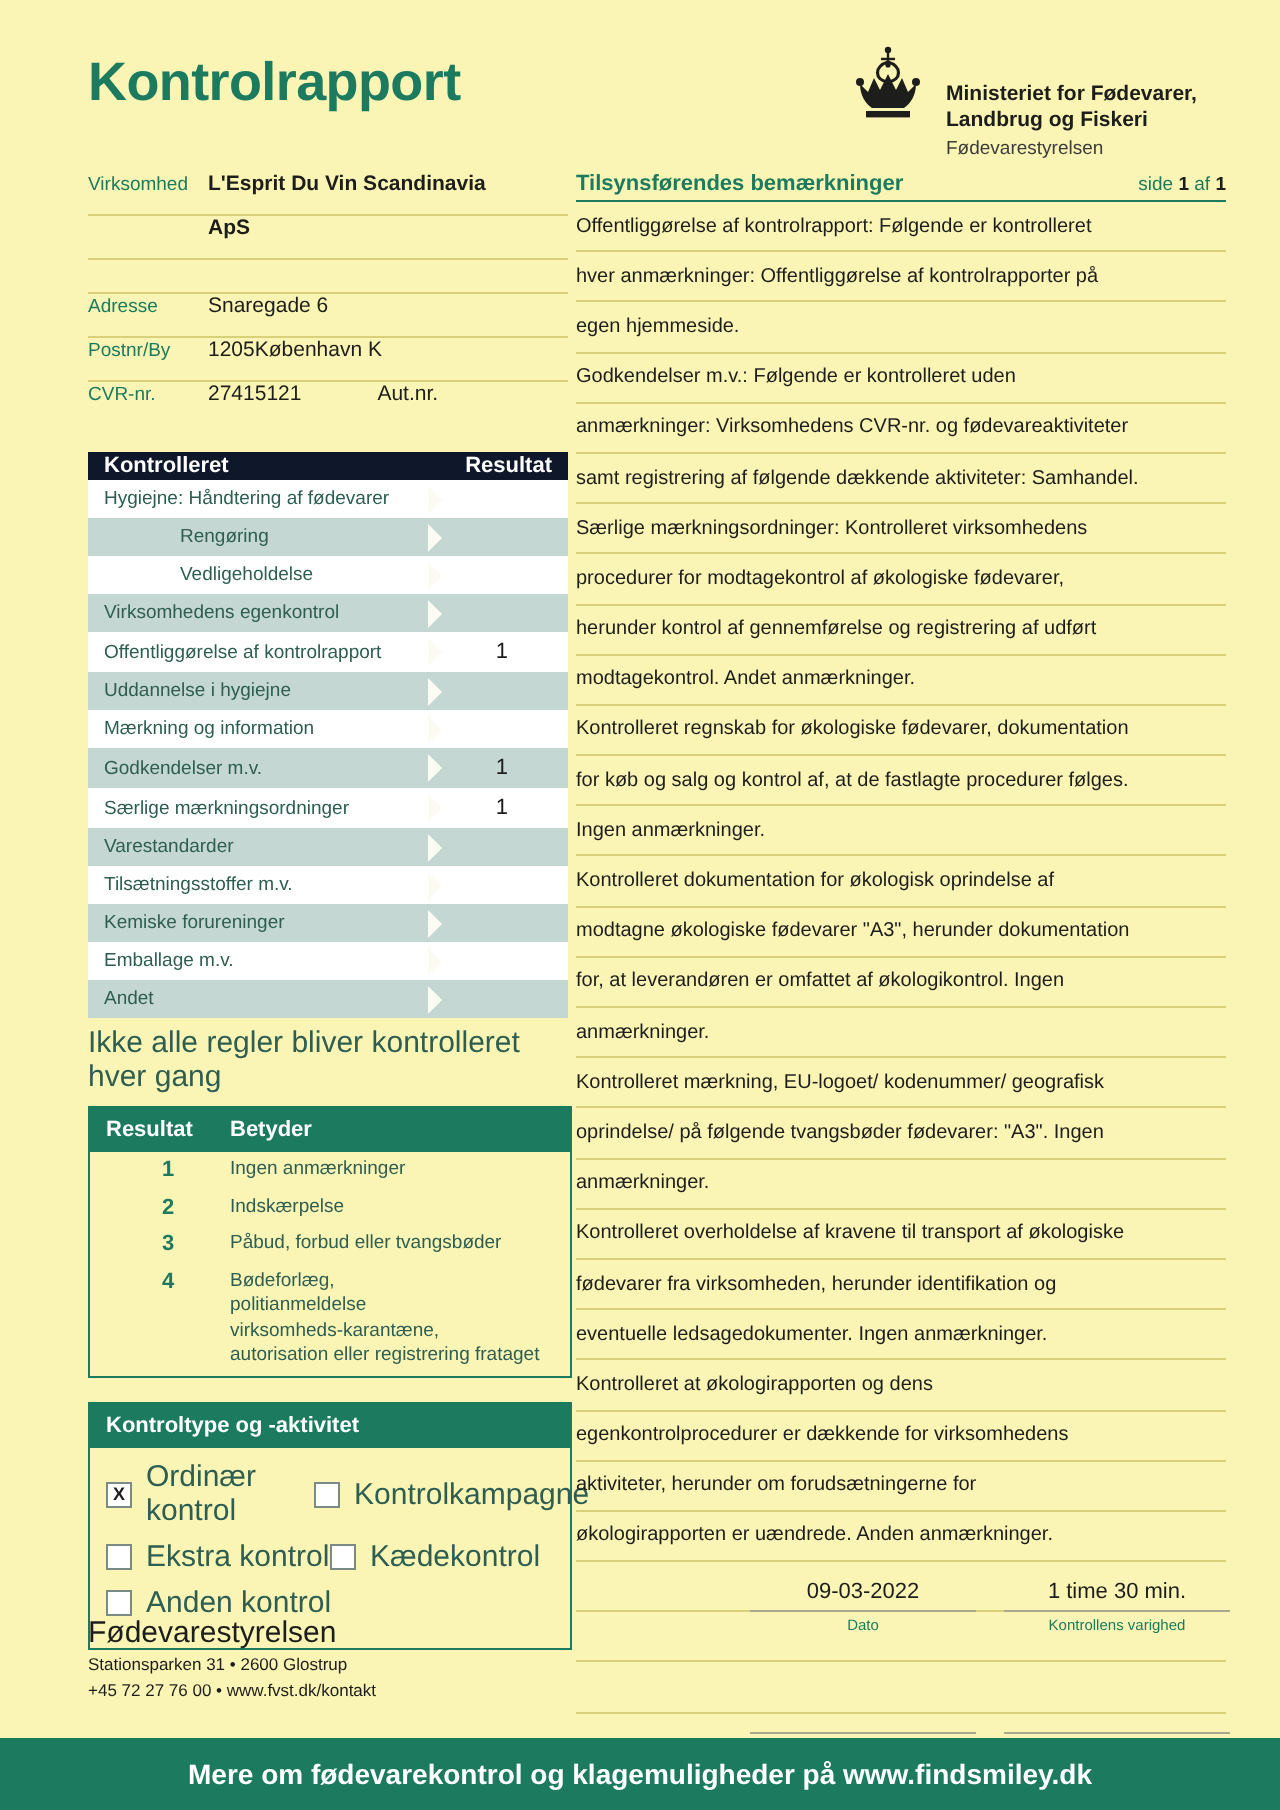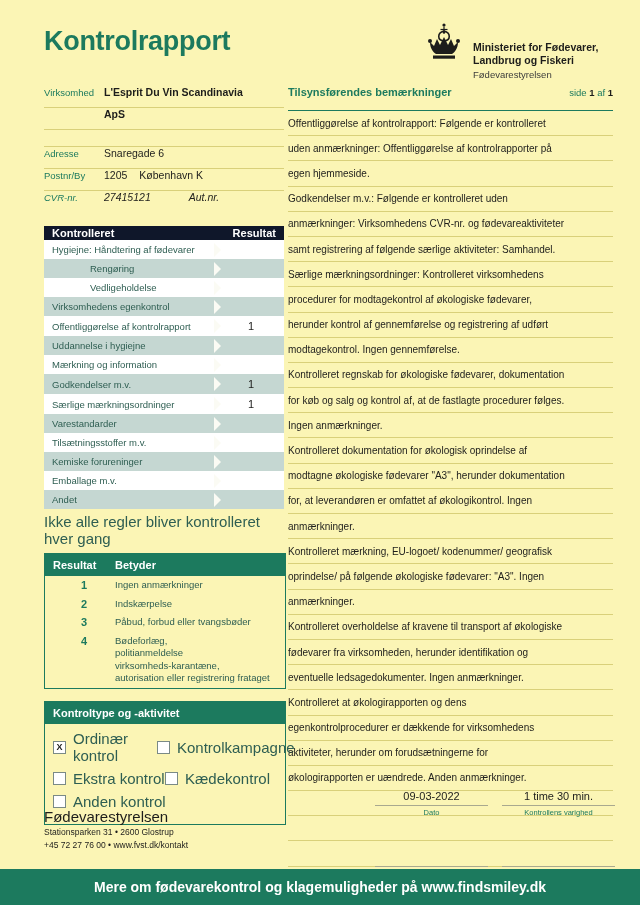--- a/index.html
+++ b/index.html
@@ -42,21 +42,21 @@
   }
   .field .lbl{
     width:60px;flex:none;font-size:9.5px;color:#1c7a5e;
   }
   .field .val{font-size:10.5px;font-weight:bold;color:#1d1d1b;}
   .field .val.norm{font-weight:normal;}
   .field .val2{
     font-size:10.5px;color:#1d1d1b;margin-left:38px;
   }
   .field.blank{height:16px;border-bottom:1px solid #d9d07a;}
-  .field.nb{border-bottom:none;font-style:italic;}
+  .field.nb{border-bottom:none;}
   
   .tbl{margin-top:14px;width:240px;border-collapse:collapse;}
   .tbl th{
     background:#0f172a;color:#ffffff;font-size:11px;font-weight:bold;
     text-align:left;padding:1px 8px;
   }
   .tbl th.r{text-align:right;}
   .tbl td{
     font-size:9.5px;color:#2e5e52;padding:4px 8px;height:10px;
     position:relative;
@@ -104,21 +104,21 @@
   .kitem{display:flex;align-items:center;gap:7px;width:120px;}
   .cb{
     width:11px;height:11px;border:1px solid #7a8a86;background:#fff;flex:none;
     font-size:9px;line-height:11px;text-align:center;font-weight:bold;color:#1d1d1b;
   }
   .kitem .ktxt{font-size:15px;color:#2e5e52;}
   
   .right{position:absolute;left:288px;top:86px;width:325px;}
   .rhead{
     display:flex;justify-content:space-between;align-items:baseline;
-    border-bottom:1px solid #1c7a5e;padding-bottom:12px;
+    border-bottom:1px solid #1c7a5e;padding-bottom:2px;
   }
   .rhead .h1{font-size:11px;font-weight:bold;color:#1c7a5e;}
   .rhead .h2{font-size:9.5px;color:#1c7a5e;}
   .rhead .h2 b{color:#1d1d1b;}
   .lines{margin-top:0;}
   .line{
     height:24.2px;border-bottom:1px solid #d9d07a;
     font-size:10px;color:#1d1d1b;
     display:flex;align-items:center;
     white-space:nowrap;
@@ -183,21 +183,21 @@
     </div>
     <div class="field blank"></div>
 
     <div class="field">
       <span class="lbl">Adresse</span>
       <span class="val norm">Snaregade 6</span>
     </div>
     <div class="field">
       <span class="lbl">Postnr/By</span>
       <span class="val norm">1205</span>
-      <span class="val2" style="margin-left:12px;">København K</span>
+      <span class="val2" style="margin-left:0;">København K</span>
     </div>
     <div class="field nb">
       <span class="lbl">CVR-nr.</span>
       <span class="val norm">27415121</span>
       <span class="val2">Aut.nr.</span>
     </div>
 
     <table class="tbl">
       <thead>
         <tr>
@@ -346,38 +346,38 @@
     </div>
   </div>
 
   <div class="right">
     <div class="rhead">
       <span class="h1">Tilsynsførendes bemærkninger</span>
       <span class="h2"><span>side </span><b>1</b><span> af </span><b>1</b></span>
     </div>
     <div class="lines" id="remark-lines">
         <div class="line">Offentliggørelse af kontrolrapport: Følgende er kontrolleret</div>
-        <div class="line">uden anmærkninger: Offentliggørelse af kontrolrapporter på</div>
+        <div class="line">hver anmærkninger: Offentliggørelse af kontrolrapporter på</div>
         <div class="line">egen hjemmeside.</div>
         <div class="line">Godkendelser m.v.: Følgende er kontrolleret uden</div>
         <div class="line">anmærkninger: Virksomhedens CVR-nr. og fødevareaktiviteter</div>
-        <div class="line">samt registrering af følgende særlige aktiviteter: Samhandel.</div>
+        <div class="line">samt registrering af følgende dækkende aktiviteter: Samhandel.</div>
         <div class="line">Særlige mærkningsordninger: Kontrolleret virksomhedens</div>
         <div class="line">procedurer for modtagekontrol af økologiske fødevarer,</div>
         <div class="line">herunder kontrol af gennemførelse og registrering af udført</div>
-        <div class="line">modtagekontrol. Ingen gennemførelse.</div>
+        <div class="line">modtagekontrol. Andet anmærkninger.</div>
         <div class="line">Kontrolleret regnskab for økologiske fødevarer, dokumentation</div>
         <div class="line">for køb og salg og kontrol af, at de fastlagte procedurer følges.</div>
         <div class="line">Ingen anmærkninger.</div>
         <div class="line">Kontrolleret dokumentation for økologisk oprindelse af</div>
         <div class="line">modtagne økologiske fødevarer "A3", herunder dokumentation</div>
         <div class="line">for, at leverandøren er omfattet af økologikontrol. Ingen</div>
         <div class="line">anmærkninger.</div>
         <div class="line">Kontrolleret mærkning, EU-logoet/ kodenummer/ geografisk</div>
-        <div class="line">oprindelse/ på følgende økologiske fødevarer: "A3". Ingen</div>
+        <div class="line">oprindelse/ på følgende tvangsbøder fødevarer: "A3". Ingen</div>
         <div class="line">anmærkninger.</div>
         <div class="line">Kontrolleret overholdelse af kravene til transport af økologiske</div>
         <div class="line">fødevarer fra virksomheden, herunder identifikation og</div>
         <div class="line">eventuelle ledsagedokumenter. Ingen anmærkninger.</div>
         <div class="line">Kontrolleret at økologirapporten og dens</div>
         <div class="line">egenkontrolprocedurer er dækkende for virksomhedens</div>
         <div class="line">aktiviteter, herunder om forudsætningerne for</div>
         <div class="line">økologirapporten er uændrede. Anden anmærkninger.</div>
         <div class="line"></div>
         <div class="line"></div>

